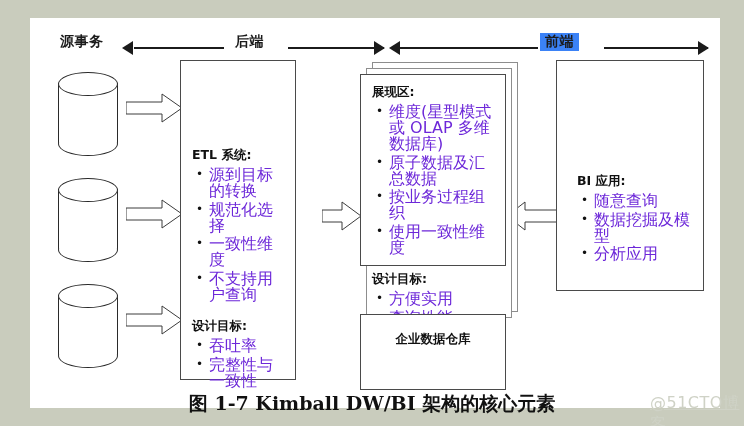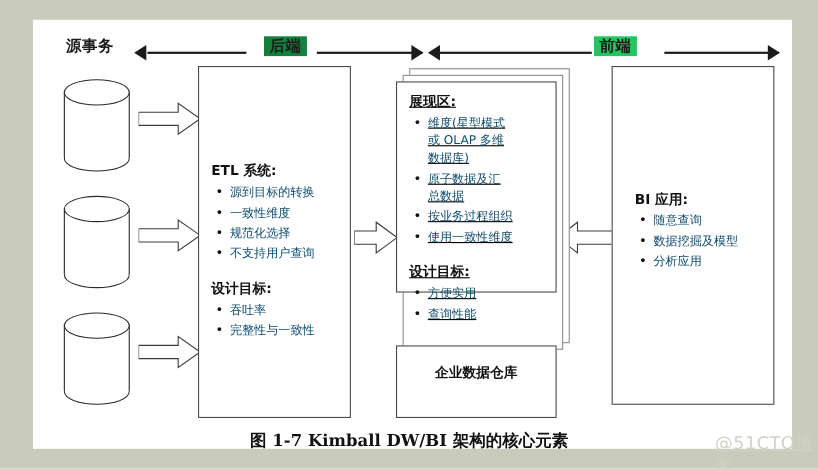--- a/index.html
+++ b/index.html
@@ -20,22 +20,22 @@
   
   .hdr-label{
     position:absolute;
     font-weight:bold;
     color:#1b1b1b;
     font-size:14px;
     letter-spacing:0.5px;
     white-space:nowrap;
   }
   #lbl-source{left:60px;top:33px;}
-  #lbl-backend{left:240px;top:33px;background:#15803d;padding:0 5px;font-family:Liberation Mono, monospace;}
-  #lbl-frontend{left:540px;top:33px;background:#22c55e;padding:0 5px;}
+  #lbl-backend{left:230px;top:33px;background:#ffffff;padding:0 5px;font-family:Liberation Mono, monospace;}
+  #lbl-frontend{left:540px;top:33px;background:#3b82f6;padding:0 5px;}
 
   .hdr-rule{position:absolute;height:2px;background:#1b1b1b;top:47px;}
   #rule-back-left{left:134px;width:90px;}
   #rule-back-right{left:288px;width:96px;}
   #rule-front-left{left:400px;width:138px;}
   #rule-front-right{left:604px;width:104px;}
 
   .arrow-head{position:absolute;top:41px;width:0;height:0;}
   .ah-left{border-top:7px solid transparent;border-bottom:7px solid transparent;border-right:11px solid #1b1b1b;}
   .ah-right{border-top:7px solid transparent;border-bottom:7px solid transparent;border-left:11px solid #1b1b1b;}
@@ -65,50 +65,50 @@
   #cyl3{left:58px;top:284px;}
 
   
   .blockarrow{position:absolute;}
 
   
   .box{
     position:absolute;background:#fff;border:1px solid #4a4a4a;
     box-sizing:border-box;
   }
-  #etl-box{left:180px;top:60px;width:139px;height:320px;}
+  #etl-box{left:180px;top:60px;width:116px;height:320px;}
   #pres-shadow2{left:372px;top:62px;width:146px;height:250px;border:1px solid #8d8d8d;}
   #pres-shadow1{left:366px;top:68px;width:146px;height:250px;border:1px solid #8d8d8d;}
-  #pres-box{left:360px;top:74px;width:146px;height:192px;text-decoration:underline;}
-  #bus-box{left:360px;top:314px;width:146px;height:66px;}
-  #bi-box{left:556px;top:60px;width:148px;height:308px;}
+  #pres-box{left:360px;top:74px;width:146px;height:192px;}
+  #bus-box{left:360px;top:314px;width:146px;height:76px;}
+  #bi-box{left:556px;top:60px;width:148px;height:231px;}
 
   .box-inner{padding:10px 9px 0 11px;}
   .sec-title{
     font-weight:bold;color:#111;font-size:12.5px;margin:0 0 3px 0;
     white-space:nowrap;
   }
   ul.bl{list-style:none;margin:0 0 0 4px;padding:0;}
   ul.bl li{
     position:relative;padding-left:13px;margin:0 0 2.5px 0;
-    font-size:11px;color:#0c4a6e;line-height:16px;
+    font-size:16px;color:#6d28d9;line-height:16px;
   }
   ul.bl li:before{
     content:"\2022";position:absolute;left:0;top:-1px;font-size:12px;color:#111;
   }
   .gap{height:13px;}
   .bus-text{
     text-align:center;font-weight:bold;font-size:12.5px;color:#111;
     line-height:19px;padding-top:14px;
   }
 
   
   #caption{
     position:absolute;left:0;top:391px;width:744px;text-align:center;
-    font-size:15px;color:#111;font-weight:bold;
+    font-size:19px;color:#111;font-weight:bold;
     font-family:"DejaVu Serif","Liberation Serif",serif;
   }
   
   #watermark{
     position:absolute;left:650px;top:393px;
     font-size:16px;color:#cfd2c6;letter-spacing:0.5px;
     font-family:"DejaVu Sans","Liberation Sans",sans-serif;
     text-decoration:underline;
   }
 </style>
@@ -165,22 +165,22 @@
 
   <svg class="blockarrow" style="left:506px;top:200px;" width="52" height="32">
     <polygon points="51,10 19,10 19,2 1,16 19,30 19,22 51,22" fill="#ffffff" stroke="#3c3c3c" stroke-width="1"></polygon>
   </svg>
 
   <div class="box" id="etl-box">
     <div class="box-inner" style="padding-top:86px;">
       <div class="sec-title">ETL 系统:</div>
       <ul class="bl">
         <li>源到目标的转换</li>
+        <li>规范化选择</li>
         <li>一致性维度</li>
-        <li>规范化选择</li>
         <li>不支持用户查询</li>
       </ul>
       <div class="gap"></div>
       <div class="sec-title">设计目标:</div>
       <ul class="bl">
         <li>吞吐率</li>
         <li>完整性与一致性</li>
       </ul>
     </div>
   </div>

